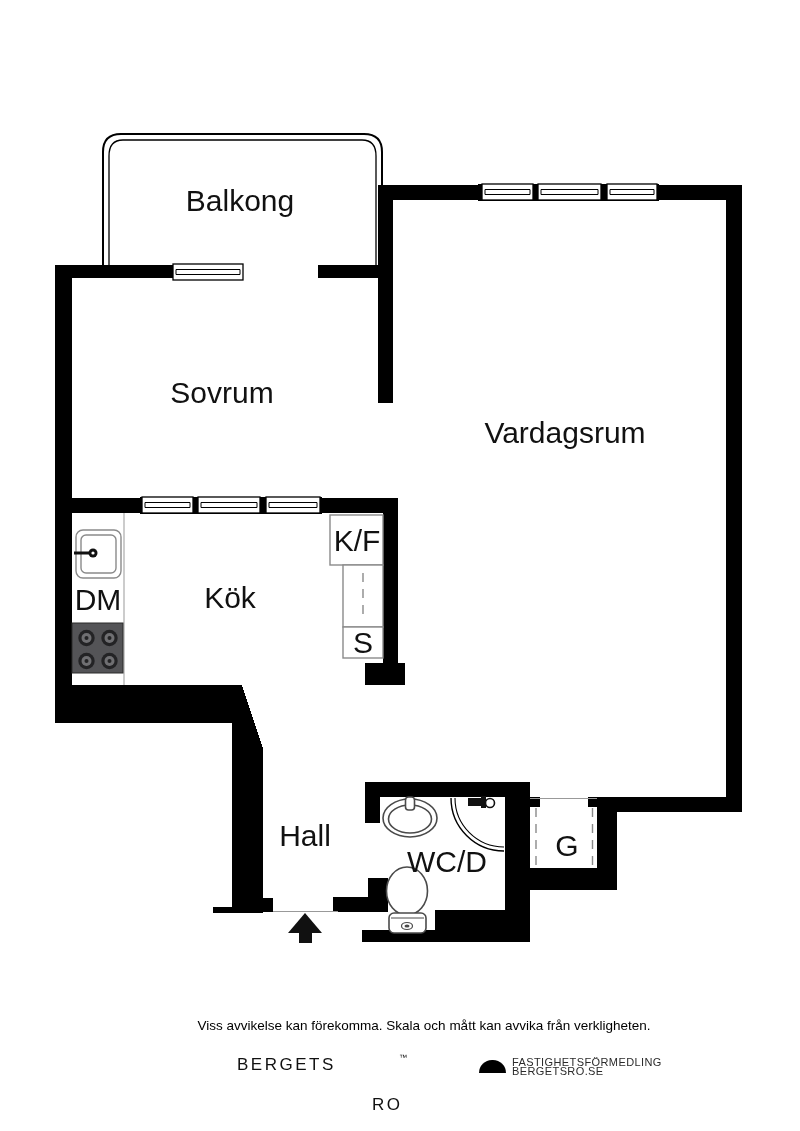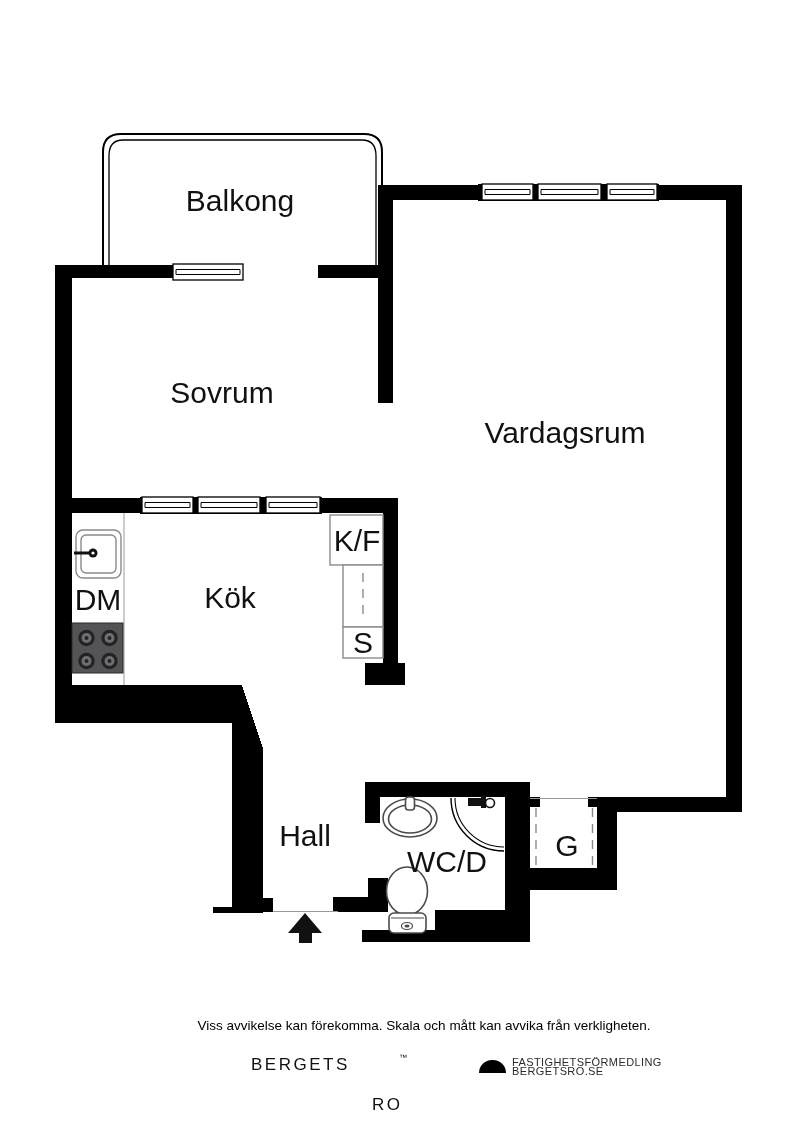--- a/index.html
+++ b/index.html
@@ -185,21 +185,21 @@
   <text class="rlabel" x="230" y="608">Kök</text>
   <text class="rlabel" x="98" y="610">DM</text>
   <text class="rlabel" x="357" y="551">K/F</text>
   <text class="rlabel" x="363" y="653">S</text>
   <text class="rlabel" x="305" y="846">Hall</text>
   <text class="rlabel" x="447" y="872">WC/D</text>
   <text class="rlabel" x="567" y="856">G</text>
 </svg>
 
   <div class="footer-note">Viss avvikelse kan förekomma. Skala och mått kan avvika från verkligheten.</div>
-  <div class="brand" style="left:251px;">BERGETS</div>
+  <div class="brand" style="left:237px;">BERGETS</div>
   <div class="brand" style="left:372px;margin-top:40px;">RO</div>
   <div class="brand-mark" style="left:399px;">™</div>
   <div class="logo-dome"></div>
   <div class="logo-text">
     <div>FASTIGHETSFÖRMEDLING</div>
     <div>BERGETSRO.SE</div>
   </div>
 </div>
 
 </body></html>

